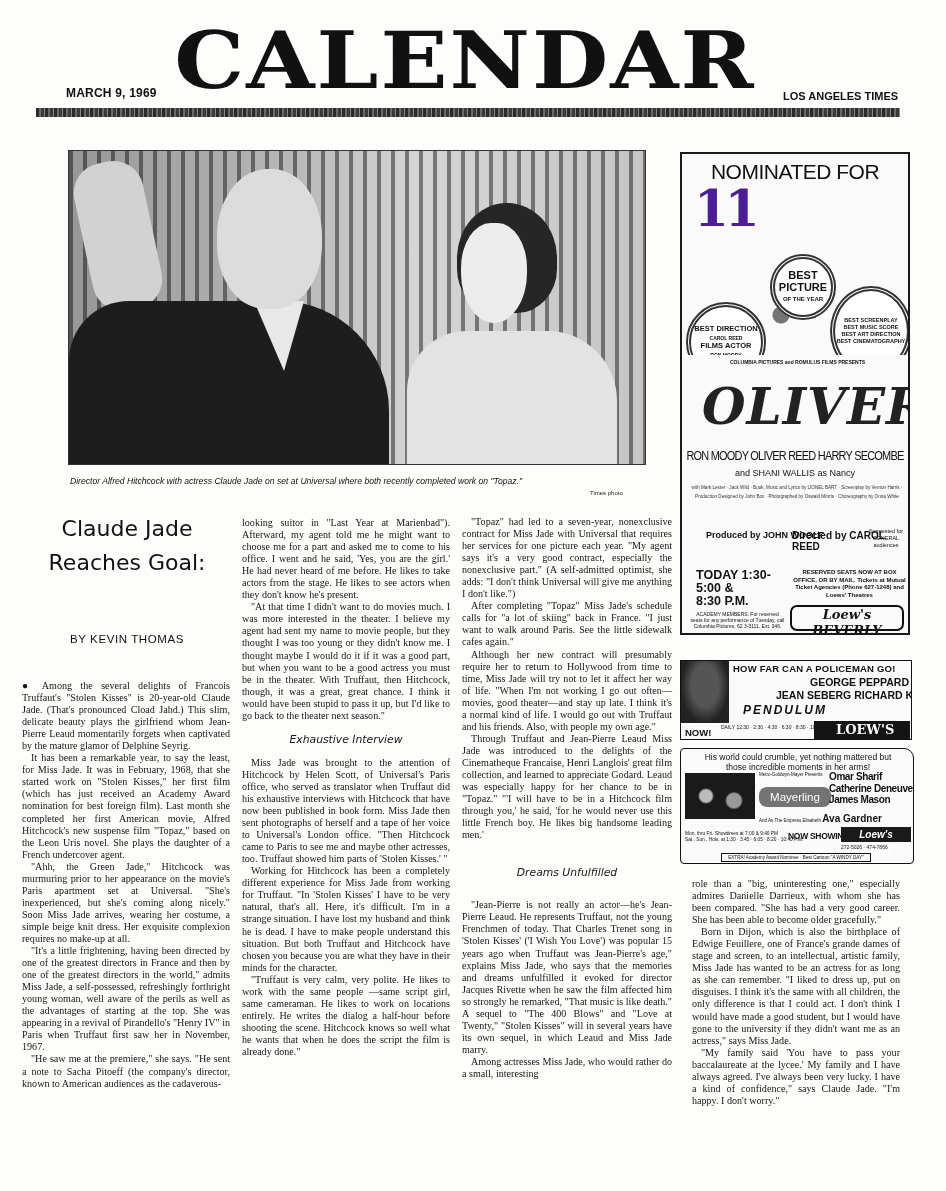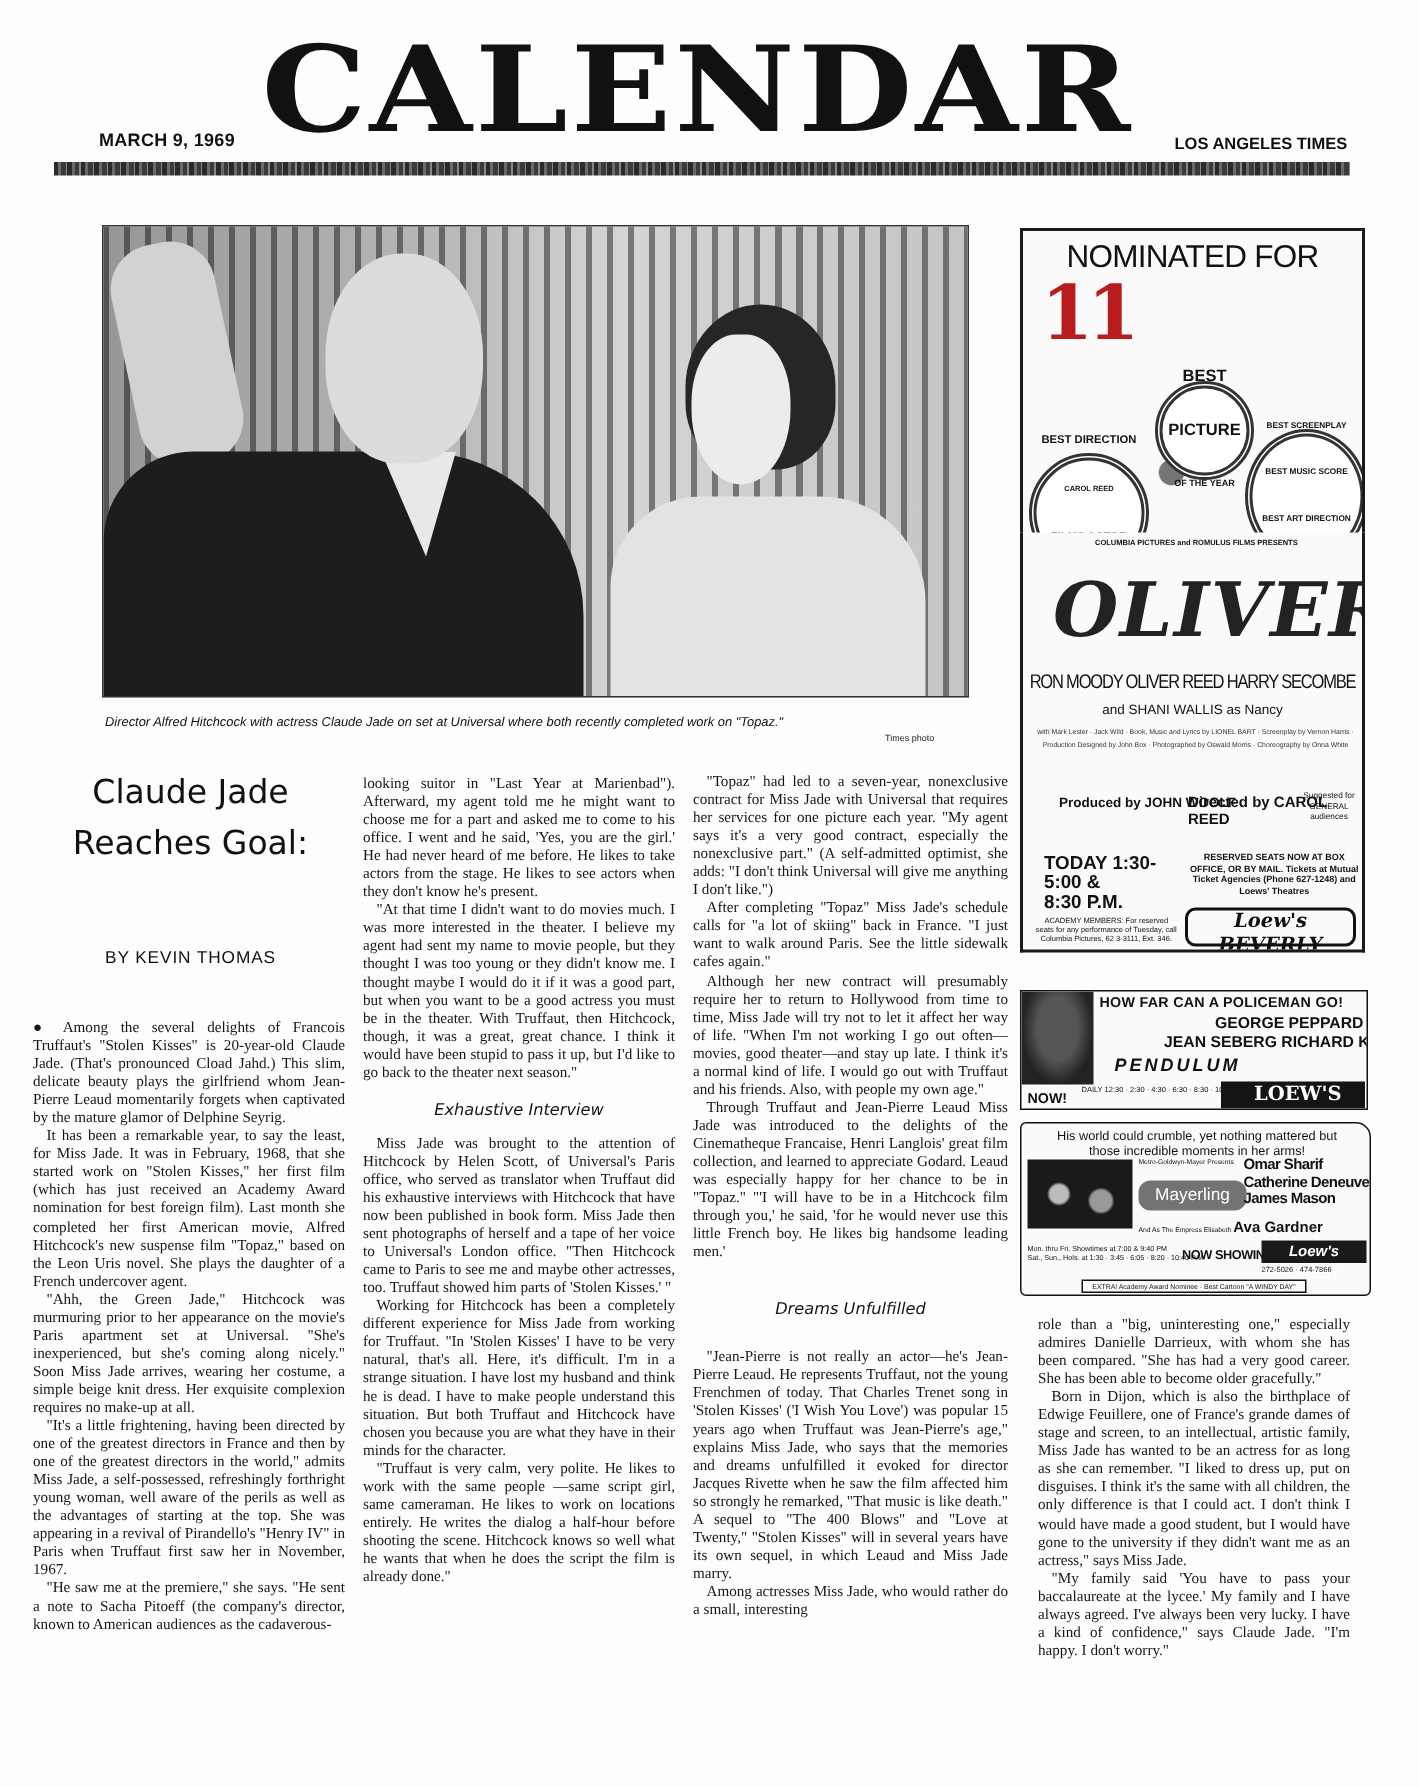--- a/index.html
+++ b/index.html
@@ -41,23 +41,23 @@
     .col3 { left: 462px; top: 516px; width: 210px; }
     .col4 { left: 692px; top: 878px; width: 208px; }
     .subhead { font-family: "DejaVu Sans", sans-serif; font-style: italic; font-size: 10.8px; text-align: center; text-indent: 0 !important; margin: 12px 0 11px 0; }
     .col3 .subhead { margin: 26px 0 20px 0; }
 
     
     .ad { position: absolute; border: 2px solid #1a1a1a; background: #fafafa; overflow: hidden; font-family: "Liberation Sans", sans-serif; color: #111; }
     .ad-oliver { left: 680px; top: 152px; width: 230px; height: 205px; border-bottom: none; }
     .ad-oliver-lower { left: 680px; top: 355px; width: 230px; height: 280px; border-top: none; }
     .nom-line { position: absolute; left: 0; top: 6px; width: 100%; text-align: center; font-size: 21px; letter-spacing: -0.5px; }
-    .eleven { position: absolute; left: 12px; top: 30px; font-family: "DejaVu Serif", serif; font-weight: bold; font-size: 50px; line-height: 1; letter-spacing: -4px; color: #b91c1c; }
+    .eleven { position: absolute; left: 12px; top: 30px; font-family: "DejaVu Serif", serif; font-weight: bold; font-size: 50px; line-height: 1; letter-spacing: -4px; color: #4c1d95; }
     .academy { position: absolute; left: 86px; top: 36px; font-family: "DejaVu Sans", sans-serif; font-weight: bold; font-size: 20px; line-height: 22px; letter-spacing: 0.5px; color: #2a2a2a; }
-    .circle { position: absolute; border-radius: 50%; border: 5px double #333; background: #fff; text-align: center; font-weight: bold; display: flex; flex-direction: column; justify-content: center; align-items: center; gap: 24px; }
+    .circle { position: absolute; border-radius: 50%; border: 5px double #333; background: #fff; text-align: center; font-weight: bold; display: flex; flex-direction: column; justify-content: center; align-items: center; }
     .c-best { left: 88px; top: 100px; width: 66px; height: 66px; font-size: 11px; line-height: 12px; }
     .c-best small { font-size: 6px; }
     .c-left { left: 4px; top: 148px; width: 80px; height: 80px; font-size: 7.5px; line-height: 8.5px; }
     .c-right { left: 148px; top: 132px; width: 82px; height: 90px; font-size: 5.5px; line-height: 7px; }
     .figures { position: absolute; left: 60px; top: 95px; width: 130px; height: 110px; background: radial-gradient(circle at 30% 60%, #555 0 8px, transparent 9px), radial-gradient(circle at 55% 40%, #777 0 10px, transparent 11px), radial-gradient(circle at 80% 70%, #666 0 9px, transparent 10px); opacity: 0.8; }
     .oliver-pres { position: absolute; left: 48px; top: 4px; font-size: 5px; font-weight: bold; }
     .oliver-title { position: absolute; left: 20px; top: 22px; width: 190px; text-align: center; font-family: "DejaVu Serif", serif; font-weight: bold; font-size: 50px; letter-spacing: 1px; color: #222; font-style: italic; }
     .oliver-stars { position: absolute; left: 0; top: 94px; width: 100%; text-align: center; font-size: 11px; letter-spacing: -0.8px; transform: scaleY(1.2); }
     .oliver-shani { position: absolute; left: 0; top: 113px; width: 100%; text-align: center; font-size: 9px; }
     .oliver-credits { position: absolute; left: 8px; top: 128px; width: 214px; font-size: 4.6px; line-height: 9px; text-align: center; color: #333; }

